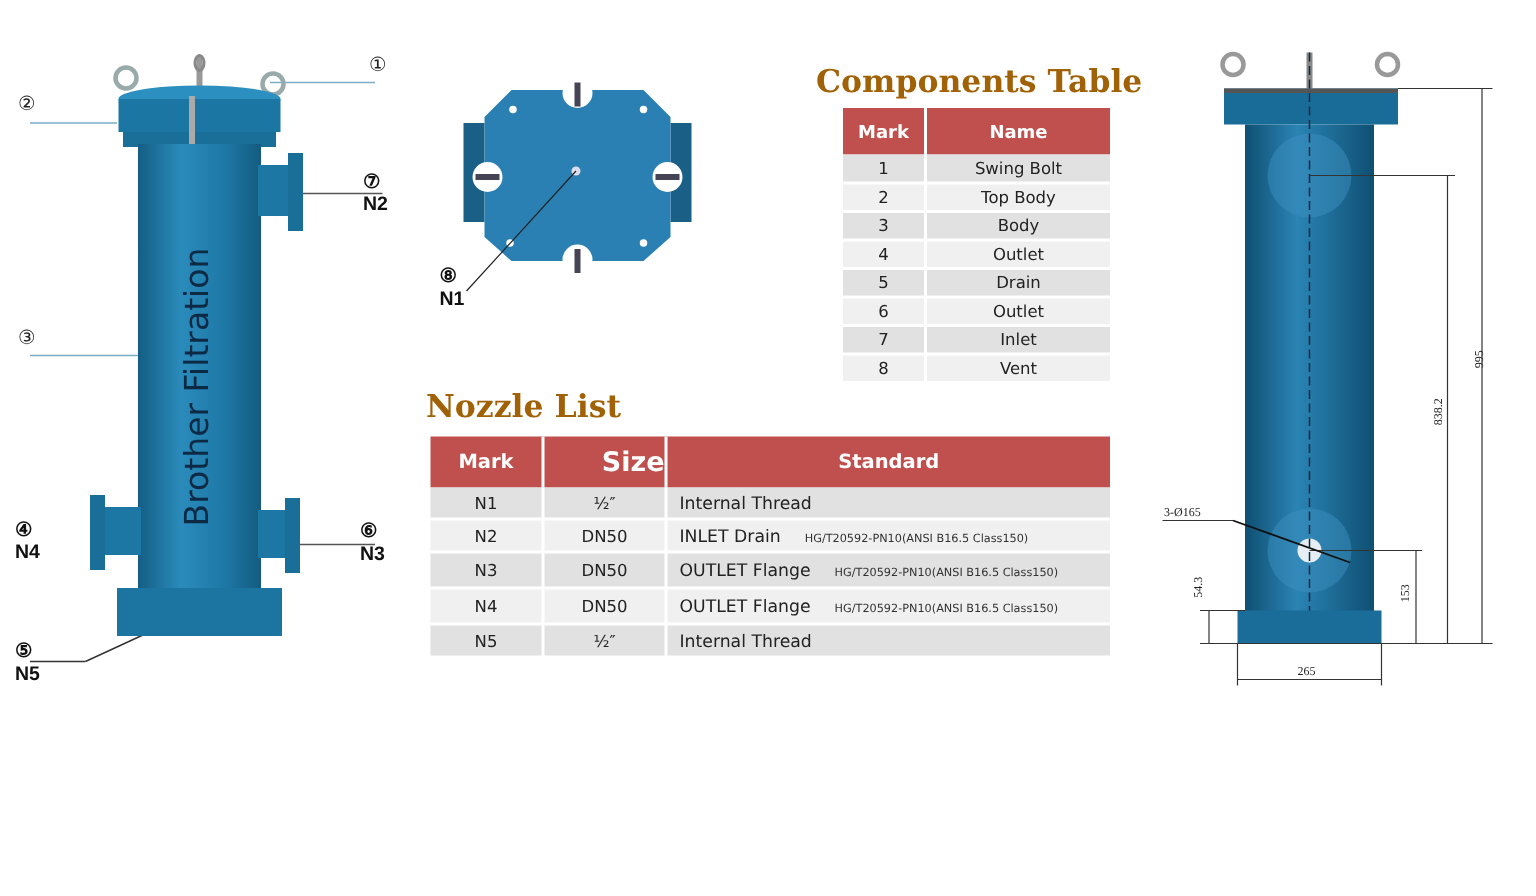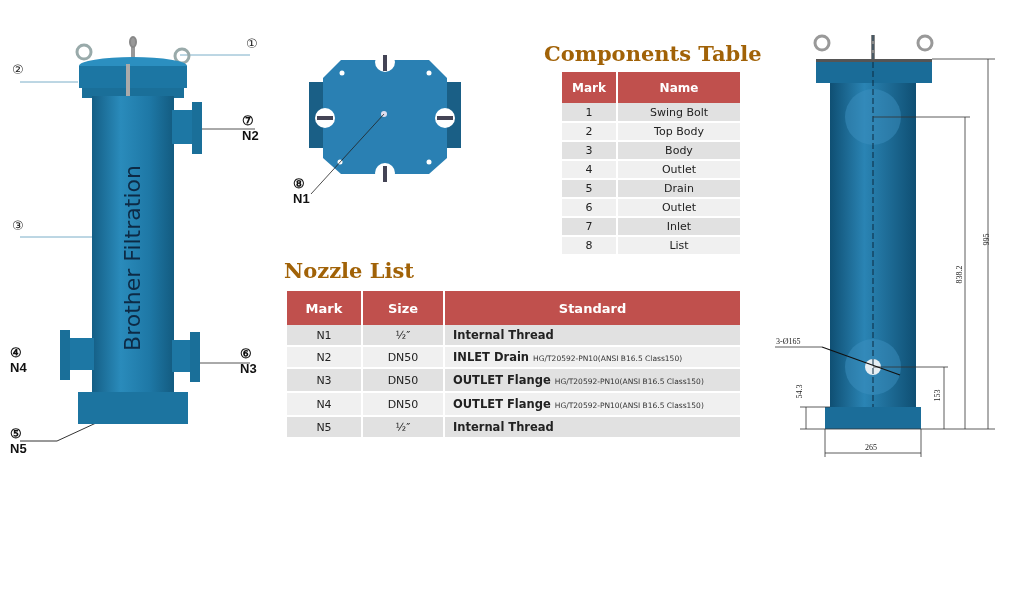--- a/index.html
+++ b/index.html
@@ -13,22 +13,22 @@
   
   .title { position:absolute; font-family:"DejaVu Serif", serif; font-weight:bold; color:#a16207; }
   table { border-collapse:collapse; position:absolute; font-family:"DejaVu Sans", sans-serif; }
   th { background:#c0504d; color:#fff; font-weight:bold; font-size:12px; border-right:2px solid #fff; padding:0; }
   th:last-child { border-right:none;margin-left:22px; }
   td { font-size:11px; color:#222; padding:0; border-right:2px solid #fff; border-bottom:2px solid #fff; }
   td:last-child { border-right:none; }
   tr:nth-child(odd) td { background:#e1e1e1; }
   tr:nth-child(even) td { background:#f0f0f0; }
   .center { text-align:center; }
-  .std-small { font-size:7.5px; color:#333; margin-left:4px; }
-  .std-main { font-size:11.5px;font-weight:bold; }
+  .std-small { font-size:7.5px; color:#333; margin-left:16px; }
+  .std-main { font-size:11.5px; }
   .dim-text { position:absolute; font-family:"Liberation Serif", serif; font-size:8px; color:#222; }
 </style>
 </head>
 <body>
 
 <div class="abs" style="left:0;top:0;width:280px;height:470px;">
   <svg width="280" height="470">
     <defs>
       <linearGradient id="bodyG" x1="0" x2="1">
         <stop offset="0" stop-color="#145e85"></stop>
@@ -149,31 +149,31 @@
     <tr style="height:19px;">
         <td class="center">6</td>
         <td class="center">Outlet</td>
       </tr>
     <tr style="height:19px;">
         <td class="center">7</td>
         <td class="center">Inlet</td>
       </tr>
     <tr style="height:19px;">
         <td class="center">8</td>
-        <td class="center">List</td>
+        <td class="center">Vent</td>
       </tr>
   </tbody>
 </table>
 
 <div class="title" style="left:284px;top:258px;font-size:21px;">Nozzle List</div>
 <table style="left:287px;top:291px;width:453px;">
   <thead>
     <tr style="height:34px;">
       <th style="width:74px;font-size:13px;">Mark</th>
-      <th style="width:80px;font-size:13px;">Size</th>
+      <th style="width:80px;font-size:18px;text-align:right;">Size</th>
       <th style="font-size:13px;text-align:center;">Standard</th>
     </tr>
   </thead>
   <tbody>
     <tr style="height:21px;">
       <td class="center">N1</td>
       <td class="center">½″</td>
       <td style="padding-left:8px;"><span class="std-main">Internal Thread</span><span class="std-small"></span></td>
     </tr>
     <tr style="height:22px;">

